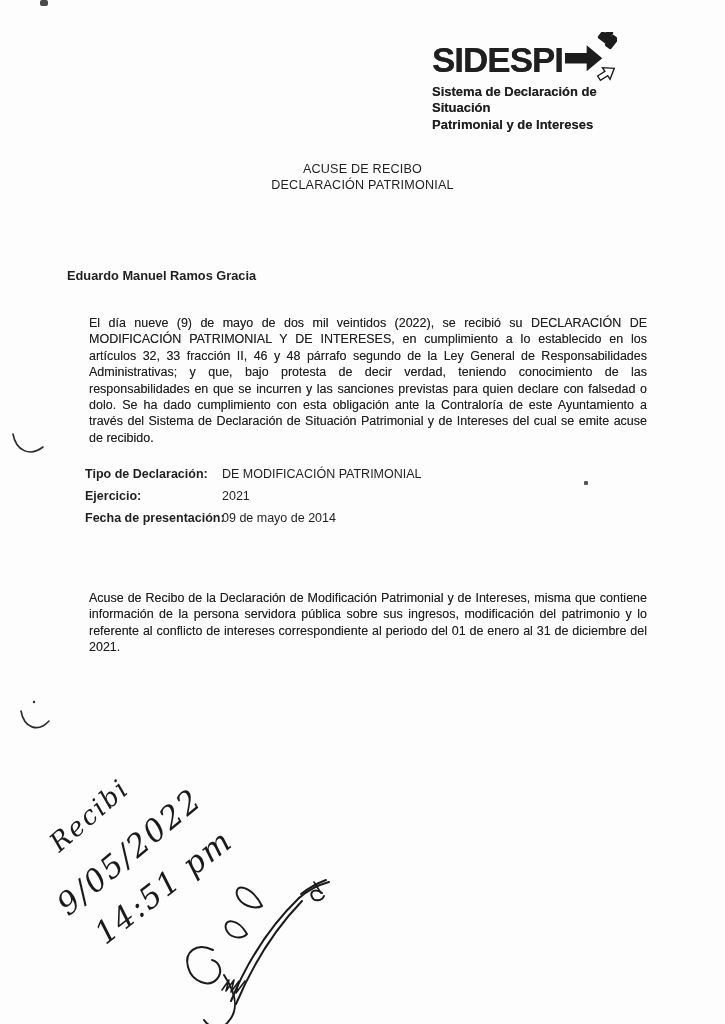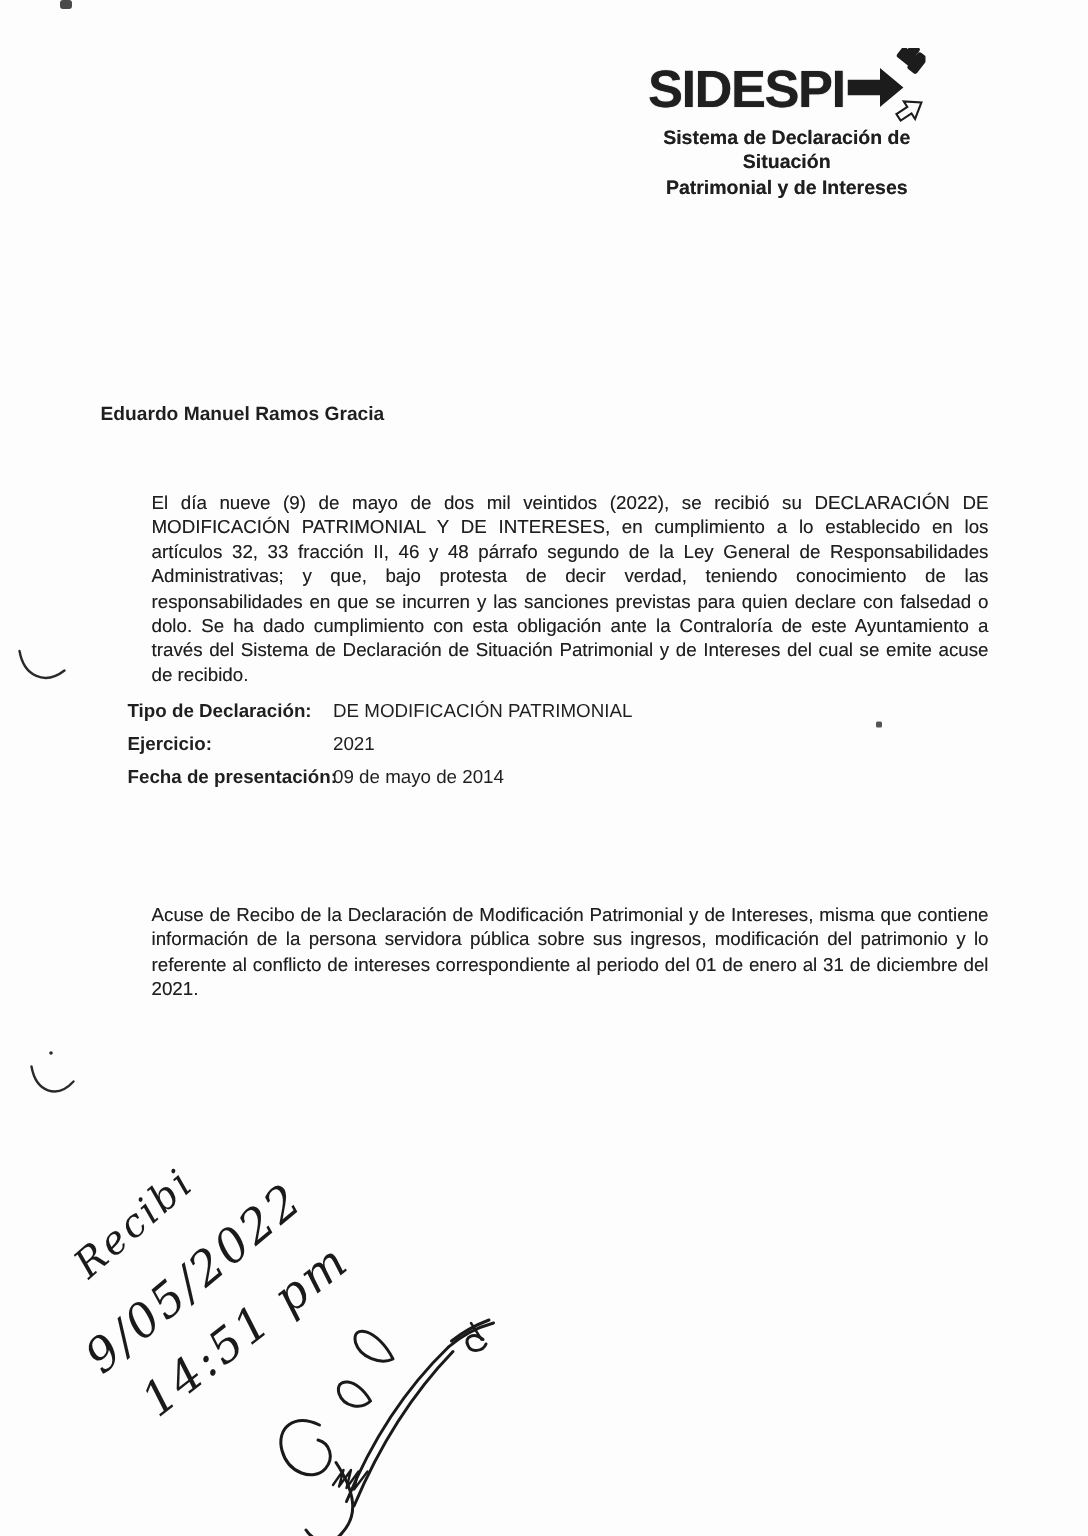--- a/index.html
+++ b/index.html
@@ -3,35 +3,35 @@
 <meta charset="utf-8">
 <style>
   html,body{margin:0;padding:0;background:#e8e8e8;}
   .page{
     position:relative;width:725px;height:1024px;margin:0 auto;
     background:#fdfdfd;overflow:hidden;
     font-family:"Liberation Sans",sans-serif;color:#1f1f1f;
   }
   .page *{box-sizing:border-box;}
   
-  .logo{position:absolute;top:36px;left:432px;width:185px;text-align:center;}
+  .logo{position:absolute;top:36px;left:432px;width:185px;}
   .logo-row{display:flex;align-items:center;justify-content:center;gap:2px;}
   .logo-word{
     font-weight:bold;font-size:35px;letter-spacing:-1px;line-height:1;
     text-shadow:0 0 .6px rgba(0,0,0,.7);
   }
   .logo-arrow{width:52px;height:50px;flex:0 0 auto;margin-top:-4px;}
   .logo-tag{font-size:13px;font-weight:bold;line-height:1.25;margin-top:2px;
     text-shadow:0 0 .4px rgba(0,0,0,.6);}
   
   .title{position:absolute;top:161px;left:0;width:100%;text-align:center;
     font-size:12.6px;line-height:1.28;letter-spacing:.2px;}
   .declarant{position:absolute;top:267px;left:67px;font-size:12.8px;
     font-weight:bold;line-height:1.33;}
-  .para{position:absolute;left:85px;width:558px;margin:16px;font-size:12.5px;
+  .para{position:absolute;left:85px;width:558px;margin:4px;font-size:12.5px;
     line-height:1.31;text-align:justify;text-shadow:0 0 .3px rgba(0,0,0,.45);}
   .p1{top:311px;}
   .p2{top:586px;}
   .fields{position:absolute;top:467px;left:85px;width:480px;}
   .field-row{display:flex;height:22px;align-items:flex-start;font-size:12.5px;}
   .flabel{font-weight:bold;width:137px;flex:0 0 auto;white-space:nowrap;}
   .fvalue{white-space:nowrap;}
   .org-line{position:absolute;top:692px;left:85px;font-size:12.6px;
     font-weight:bold;letter-spacing:.2px;}
   
@@ -62,20 +62,24 @@
           <path d="M36 44 h10 v-5 l11 8 -11 8 v-5 h-10 z" fill="#fdfdfd" stroke="#1c1c1c" stroke-width="1.6"></path>
         </g>
       </svg>
     </div>
     <div class="logo-tag">
       <div>Sistema de Declaración de Situación</div>
       <div>Patrimonial y de Intereses</div>
     </div>
   </div>
 
+  <div class="title">
+    <div>ACUSE DE RECIBO</div>
+    <div>DECLARACIÓN PATRIMONIAL</div>
+  </div>
 
   <div class="declarant">
     <div>Eduardo Manuel Ramos Gracia</div>
   </div>
 
   <p class="para p1">El día nueve (9) de mayo de dos mil veintidos (2022), se recibió su DECLARACIÓN DE MODIFICACIÓN PATRIMONIAL Y DE INTERESES, en cumplimiento a lo establecido en los artículos 32, 33 fracción II, 46 y 48 párrafo segundo de la Ley General de Responsabilidades Administrativas; y que, bajo protesta de decir verdad, teniendo conocimiento de las responsabilidades en que se incurren y las sanciones previstas para quien declare con falsedad o dolo. Se ha dado cumplimiento con esta obligación ante la Contraloría de este Ayuntamiento a través del Sistema de Declaración de Situación Patrimonial y de Intereses del cual se emite acuse de recibido.</p>
 
   <div class="fields">
     <div class="field-row">
       <span class="flabel">Tipo de Declaración:</span>

